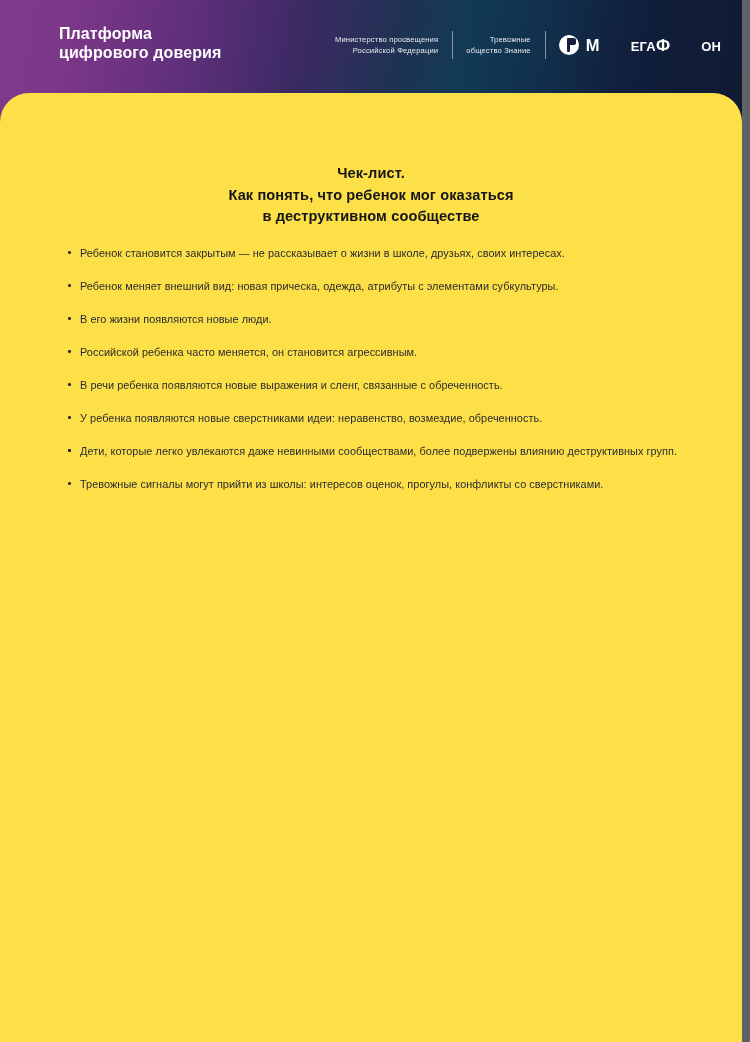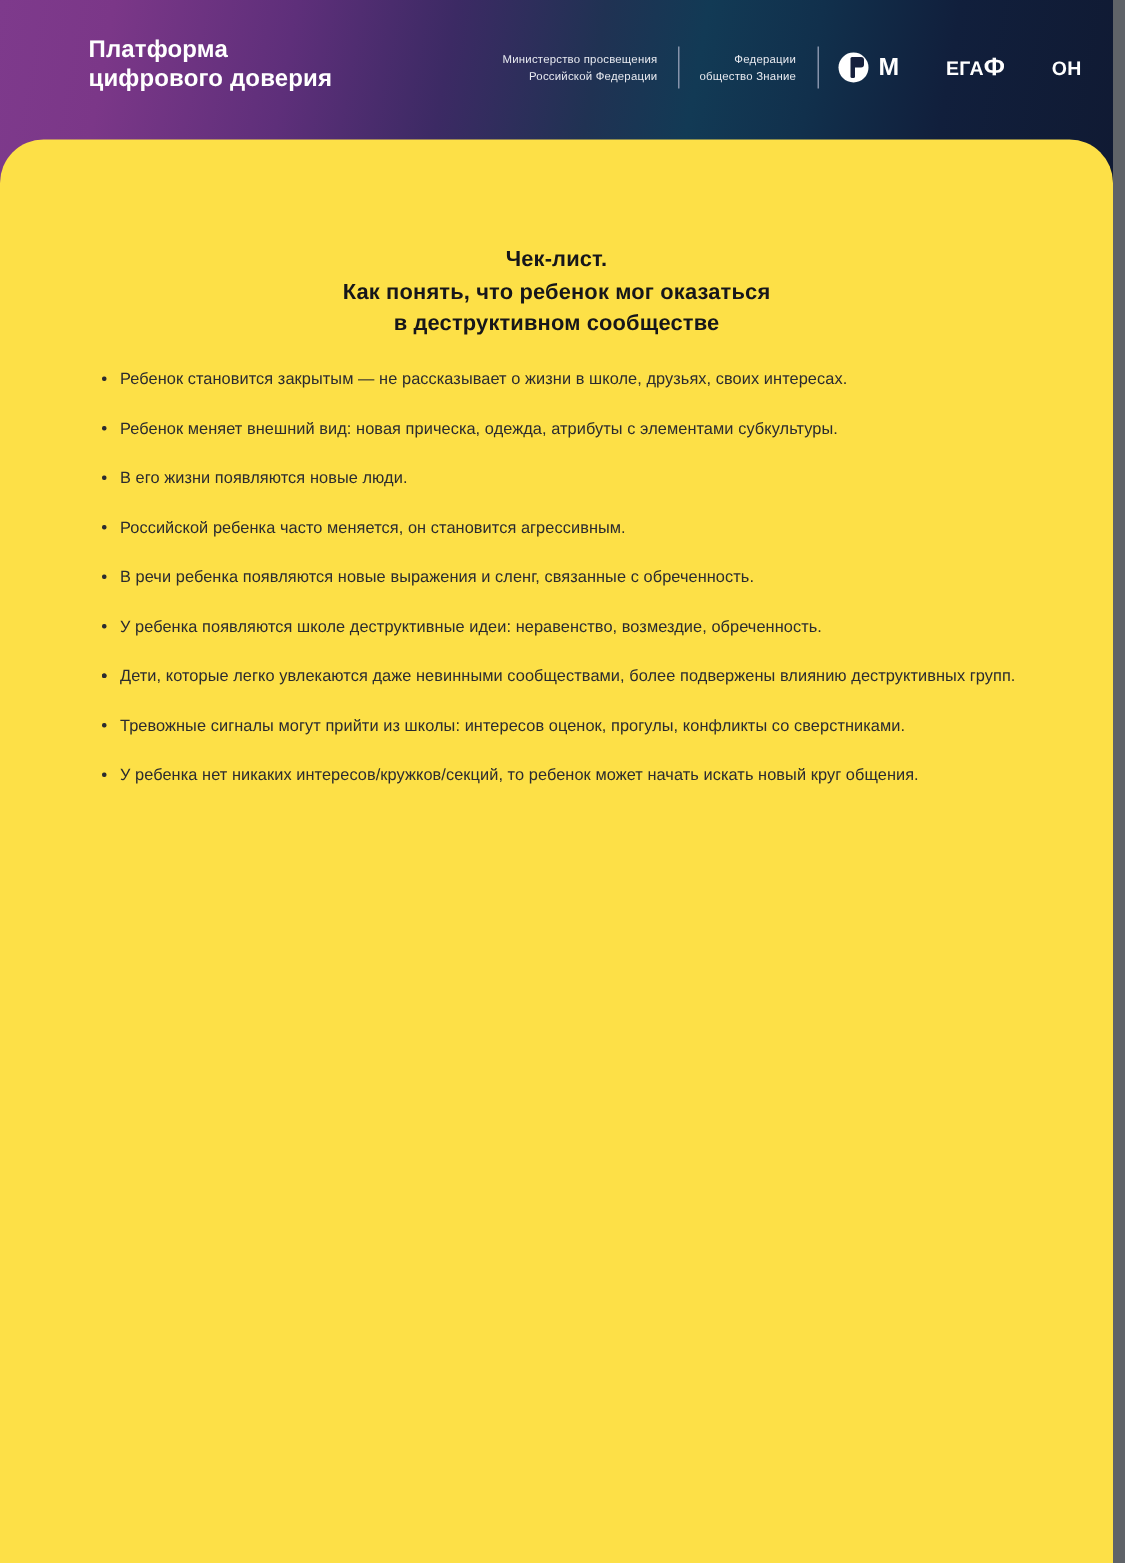--- a/index.html
+++ b/index.html
@@ -212,21 +212,21 @@
 
       <div class="brand">Платформа
 цифрового доверия</div>
 
       <div class="org-block">
         <div class="org-text">Министерство просвещения
 Российской Федерации</div>
 
         <div class="org-divider"></div>
 
-        <div class="org-text">Федерации
+        <div class="org-text">Тревожные
 общество Знание</div>
 
         <div class="org-divider"></div>
 
         <div class="megafon">
           <span class="mf-mark"></span>
           <span class="mf-word"><span>М</span><span class="sm">ЕГА</span><span>Ф</span><span class="sm">ОН</span></span>
         </div>
       </div>
 
@@ -249,32 +249,29 @@
       <div class="bullet">
         <span class="dot"></span><span>В его жизни появляются новые люди.</span>
       </div>
       <div class="bullet">
         <span class="dot"></span><span>Российской ребенка часто меняется, он становится агрессивным.</span>
       </div>
       <div class="bullet">
         <span class="dot"></span><span>В речи ребенка появляются новые выражения и сленг, связанные с обреченность.</span>
       </div>
       <div class="bullet">
-        <span class="dot"></span><span>У ребенка появляются школе деструктивные идеи: неравенство, возмездие, обреченность.</span>
+        <span class="dot"></span><span>У ребенка появляются новые сверстниками идеи: неравенство, возмездие, обреченность.</span>
       </div>
       <div class="bullet">
         <span class="dot"></span>
       </div>
       <div class="bullet">
         <span class="dot"></span><span>Дети, которые легко увлекаются даже невинными сообществами, более подвержены влиянию деструктивных групп.</span>
       </div>
       <div class="bullet">
         <span class="dot"></span><span>Тревожные сигналы могут прийти из школы: интересов оценок, прогулы, конфликты со сверстниками.</span>
-      </div>
-      <div class="bullet">
-        <span class="dot"></span><span>У ребенка нет никаких интересов/кружков/секций, то ребенок может начать искать новый круг общения.</span>
       </div>
     </div>
 
   </div>
 </div>
 
 <div class="gutter"></div>
 
 </body></html>

